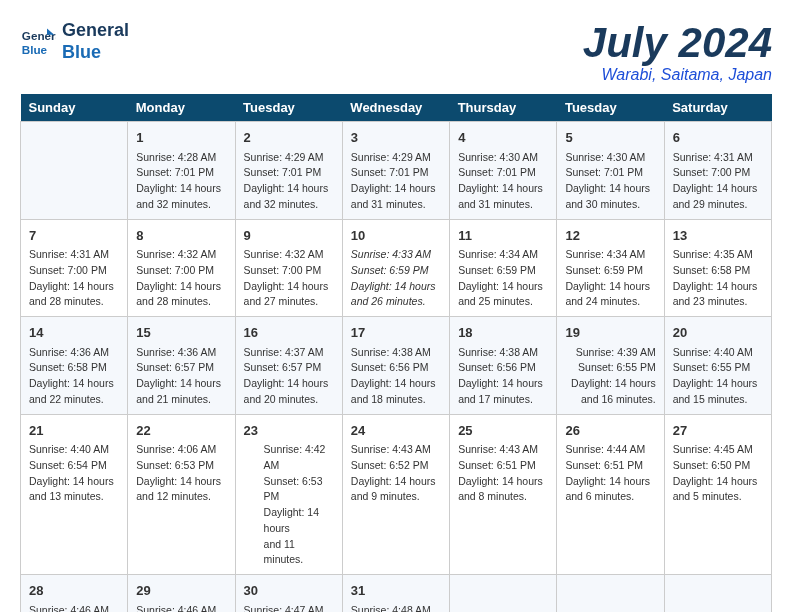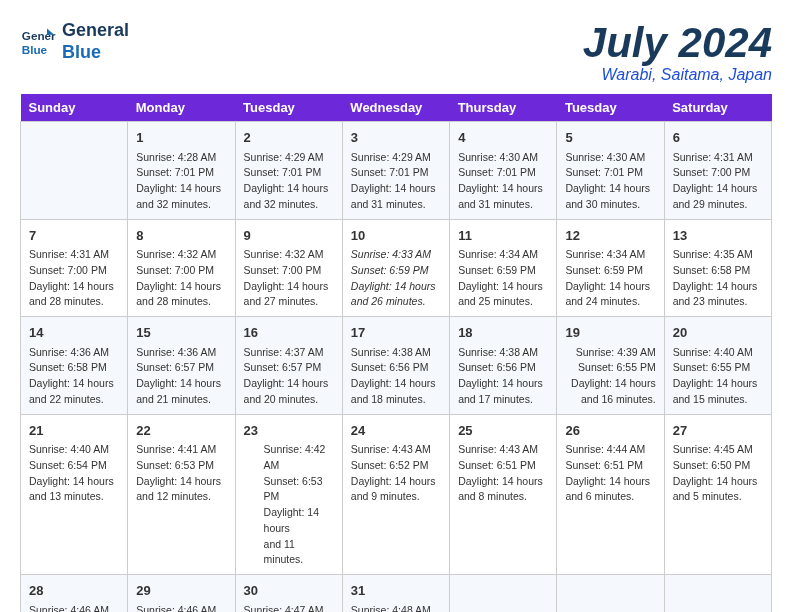--- a/index.html
+++ b/index.html
@@ -44,21 +44,21 @@
     .subtitle {
       font-size: 16px;
       color: #1d4ed8;
     }
     table {
       width: 100%;
       border-collapse: collapse;
       font-size: 11px;
     }
     thead tr th {
-      background-color: #6d28d9;
+      background-color: #0c4a6e;
       color: #fff;
       text-align: left;
       padding: 6px 8px;
       font-size: 13px;
       font-weight: bold;
     }
     tbody tr td {
       vertical-align: top;
       padding: 6px 8px;
       border: 1px solid #ccc;
@@ -269,21 +269,21 @@
       <tr>
         <td>
           <span class="day-number">21</span>
           <div class="day-info" style="white-space: pre-line;">Sunrise: 4:40 AM
 Sunset: 6:54 PM
 Daylight: 14 hours
 and 13 minutes.</div>
         </td>
         <td>
           <span class="day-number">22</span>
-          <div class="day-info" style="white-space: pre-line;">Sunrise: 4:41 AM
+          <div class="day-info" style="white-space: pre-line;">Sunrise: 4:06 AM
 Sunset: 6:53 PM
 Daylight: 14 hours
 and 12 minutes.</div>
         </td>
         <td>
           <span class="day-number">23</span>
           <div class="day-info" style="white-space: pre-line; margin-left: 20px;">Sunrise: 4:42 AM
 Sunset: 6:53 PM
 Daylight: 14 hours
 and 11 minutes.</div>

